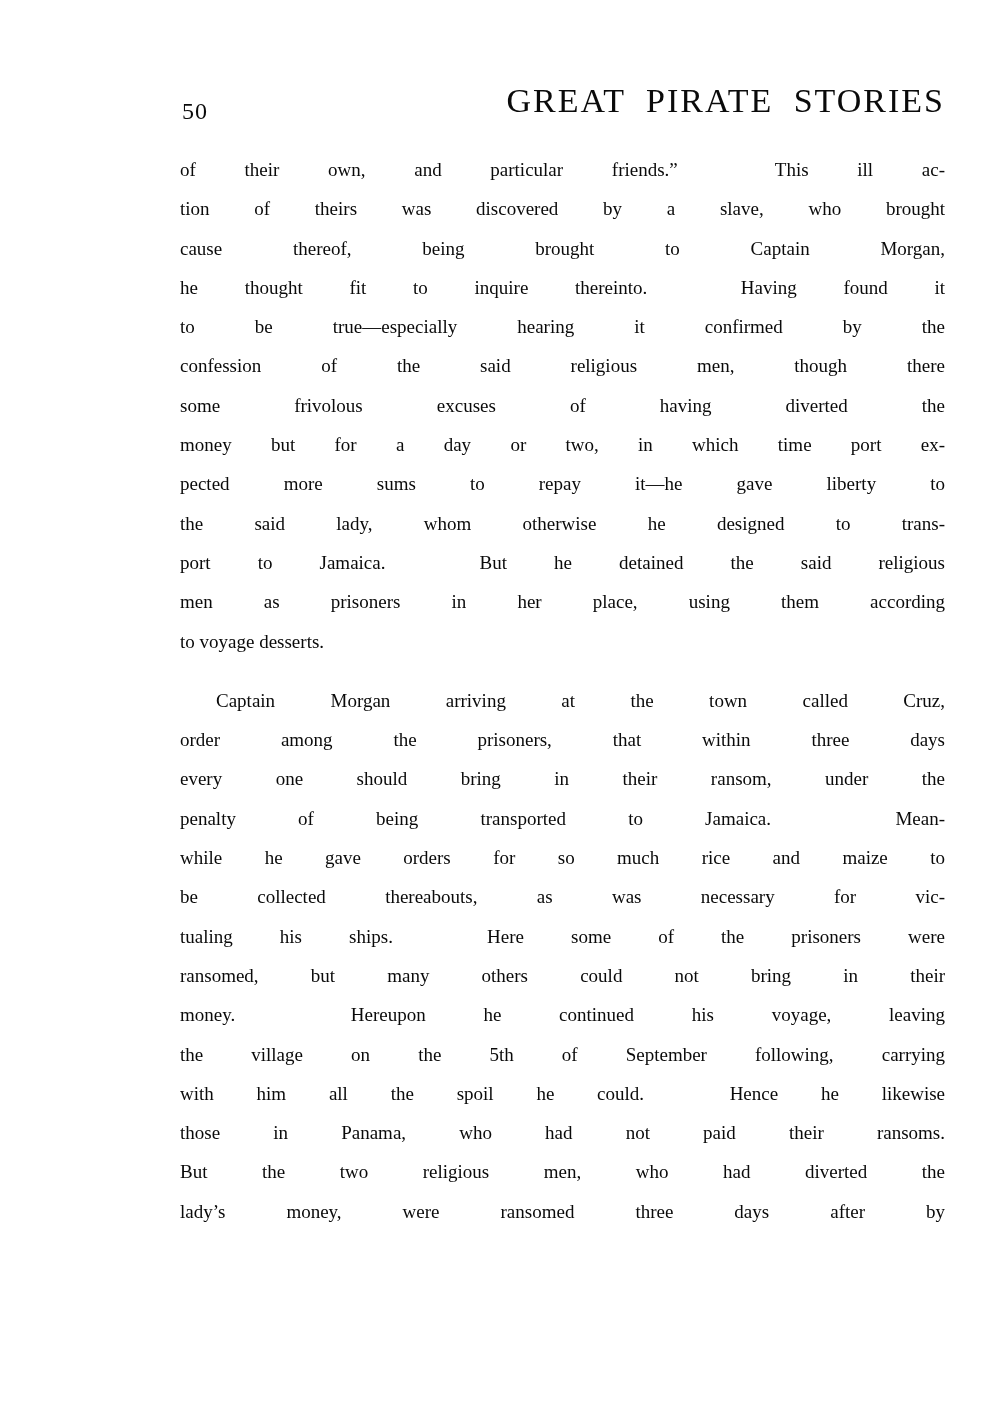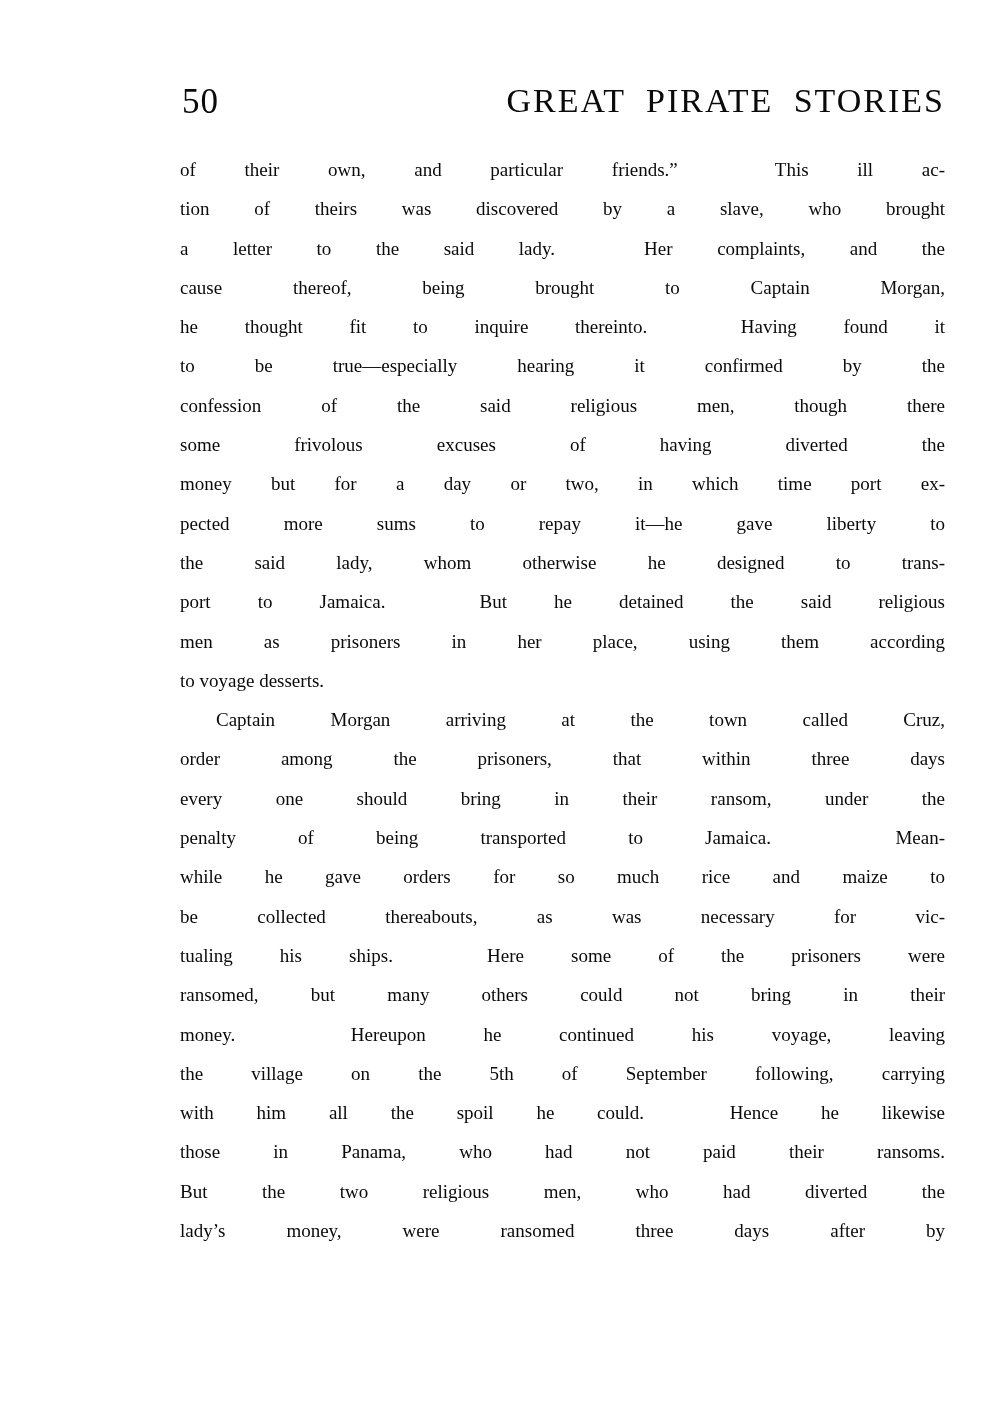--- a/index.html
+++ b/index.html
@@ -19,22 +19,22 @@
   .running-header {
     position: absolute;
     top: 82px;
     left: 180px;
     width: 765px;
     height: 44px;
   }
   .page-number {
     position: absolute;
     left: 2px;
-    top: 0;
-    font-size: 35px;
+    top: 16px;
+    font-size: 24px;
     letter-spacing: 1px;
   }
   .running-title {
     text-align: right;
     font-size: 34px;
     letter-spacing: 2px;
     word-spacing: 10px;
     white-space: nowrap;
   }
   .text-block {
@@ -48,34 +48,34 @@
   .line {
     text-align: justify;
     text-align-last: justify;
     white-space: normal;
   }
   .line.no-justify {
     text-align-last: left;
   }
   .line.indent {
     text-indent: 36px;
+    margin-top: 20px;
   }
 </style>
 </head>
 <body>
 
 <div class="page">
   <div class="running-header">
     <span class="page-number">50</span>
     <div class="running-title">GREAT PIRATE STORIES</div>
   </div>
   <div class="text-block">
       <div class="line">of their own, and particular friends.”&nbsp; This ill ac-</div>
       <div class="line">tion of theirs was discovered by a slave, who brought</div>
-      <div class="line">a letter to the said lady.&nbsp; Her complaints, and the</div>
       <div class="line">cause thereof, being brought to Captain Morgan,</div>
       <div class="line">he thought fit to inquire thereinto.&nbsp; Having found it</div>
       <div class="line">to be true—especially hearing it confirmed by the</div>
       <div class="line">confession of the said religious men, though there</div>
       <div class="line">some frivolous excuses of having diverted the</div>
       <div class="line">money but for a day or two, in which time port ex-</div>
       <div class="line">pected more sums to repay it—he gave liberty to</div>
       <div class="line">the said lady, whom otherwise he designed to trans-</div>
       <div class="line">port to Jamaica.&nbsp; But he detained the said religious</div>
       <div class="line">men as prisoners in her place, using them according</div>

